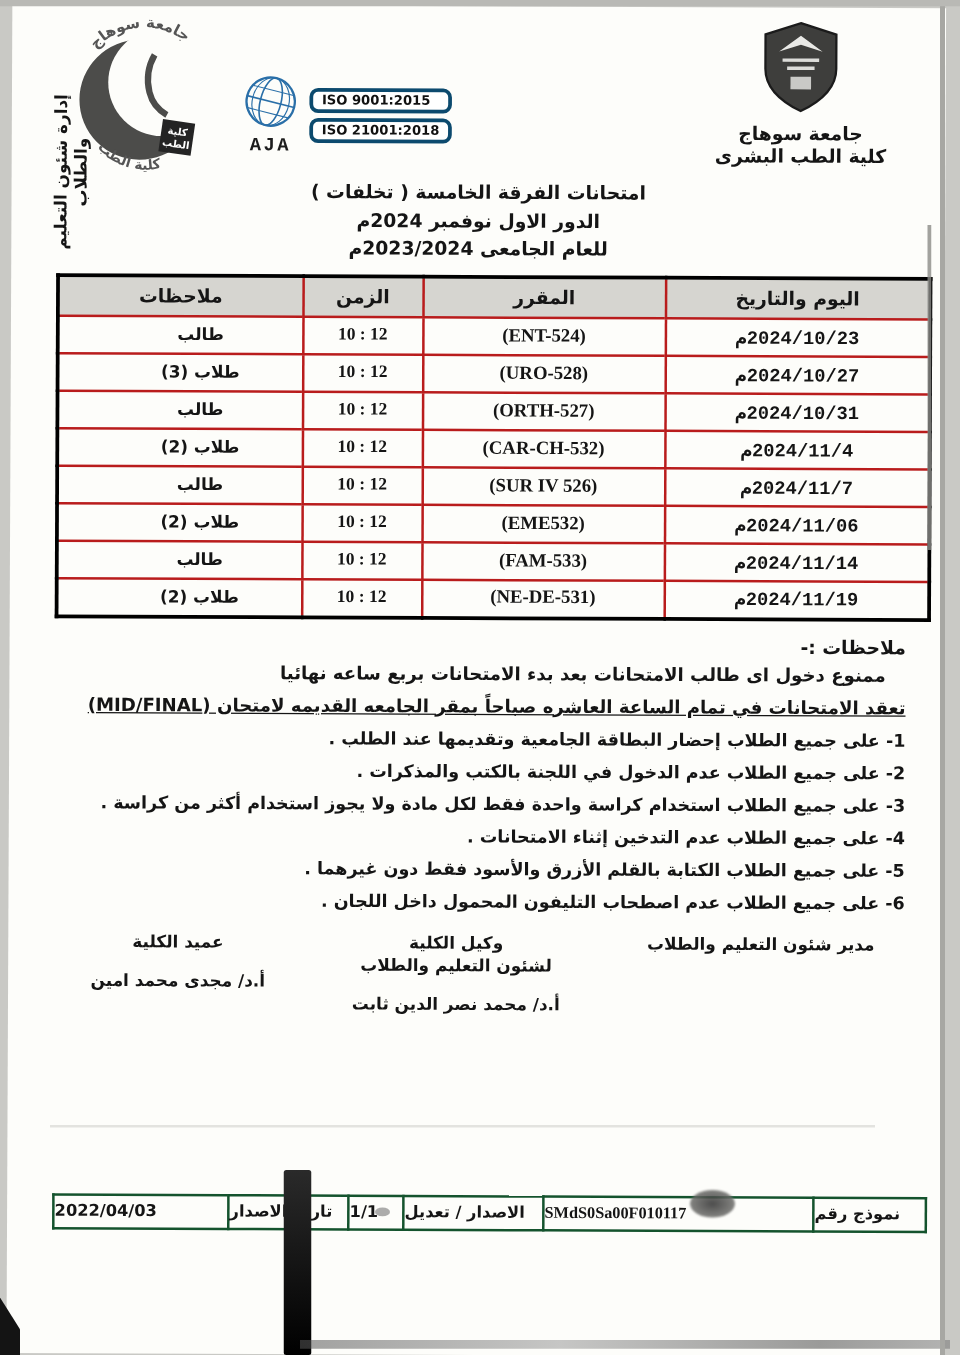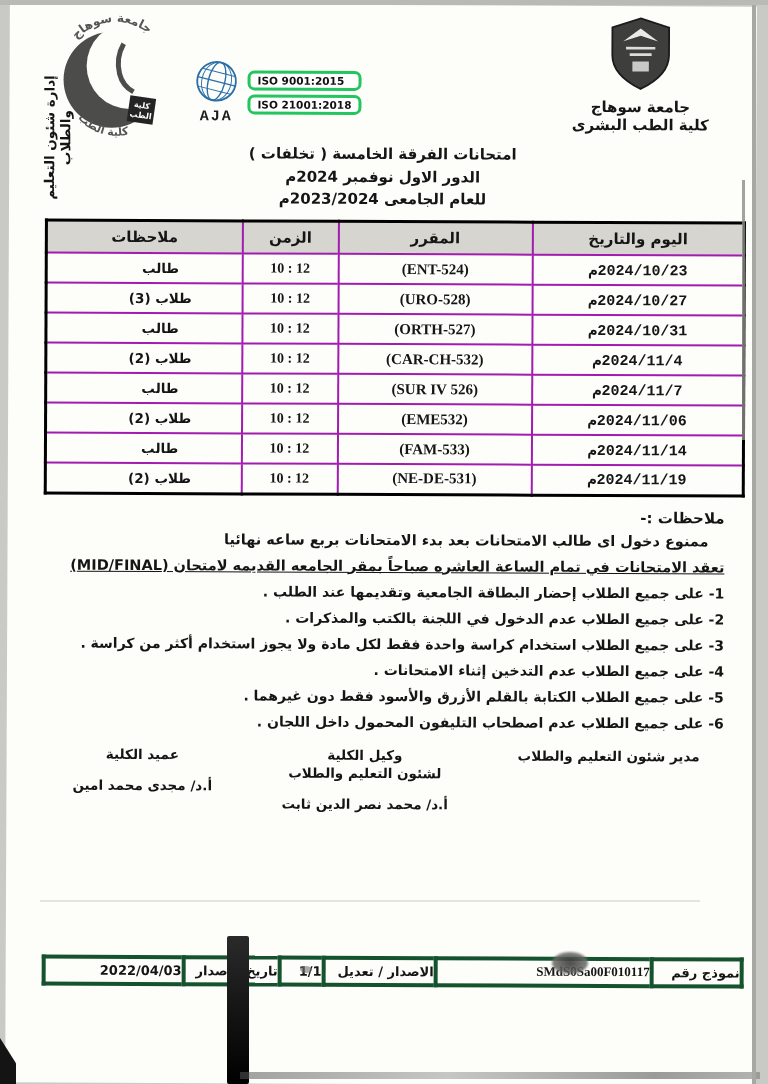--- a/index.html
+++ b/index.html
@@ -22,34 +22,34 @@
   .egac-swoosh { margin-bottom:-16px; }
   .egac-name { color:#c2242c; font-size:21px; font-weight:bold; letter-spacing:2px;
                font-family:"Liberation Serif","DejaVu Sans",serif; }
   .egac-accredited { color:#c2242c; font-size:11px; font-weight:bold; font-style:italic; }
   .egac-line { font-size:8.3px; font-weight:bold; color:#111; line-height:1.25; }
   .aja-wrap { display:flex; align-items:center; gap:8px; margin-top:44px; flex:0 0 auto; }
   .aja-globe-col { text-align:center; }
   .aja-name { font-weight:bold; font-size:15px; letter-spacing:2px; color:#1d1d1d;
               font-family:Liberation Mono, monospace; }
   .iso-col { display:flex; flex-direction:column; gap:4px; }
-  .iso-box { border:3px solid #22c55e; border-radius:7px; padding:1px 7px;
+  .iso-box { border:3px solid #0c4a6e; border-radius:7px; padding:1px 7px;
              font-size:10.5px; font-weight:bold; color:#111; background:#fff; white-space:nowrap; }
   .univ-col { margin-left:auto; margin-right:26px; text-align:center; width:160px; flex:0 0 auto; }
   .univ-name { font-size:15px; font-weight:bold; margin-top:2px; }
   .univ-fac { font-size:15px; font-weight:bold; }
 
   
   .title-block { text-align:center; margin-top:0; line-height:1.5; }
   .title-line { font-size:15px; font-weight:bold; }
 
   
   table { border-collapse:collapse; }
   .exam-table { margin:9px 22px 0 36px; width:698px; table-layout:fixed; }
-  .exam-table th, .exam-table td { border:2px solid #a21caf; text-align:center; vertical-align:middle; }
+  .exam-table th, .exam-table td { border:2px solid #b91c1c; text-align:center; vertical-align:middle; }
   .exam-table { border:3px solid #000; }
   .exam-table th { background:#d6d5d0; font-size:15px; font-weight:bold; height:33px; }
   .exam-table td { height:30px; font-weight:bold; }
   .cell-date { font-size:15px; font-family:Liberation Mono, monospace; }
   .cell-course { font-size:15px; font-family:"Liberation Serif","DejaVu Sans",serif; }
   .cell-time { font-size:14px; font-family:"Liberation Serif","DejaVu Sans",serif; }
   .cell-notes { font-size:13.5px;padding-left:32px; }
   .ltr { direction:ltr; unicode-bidi:isolate; }
 
   
@@ -59,21 +59,21 @@
   .notes-venue { font-size:14.5px; font-weight:bold; margin-top:10px; text-decoration:underline; }
   .notes-item { font-size:14px; font-weight:bold; margin-top:10px; }
 
   
   .signatures { display:flex; justify-content:space-between; margin:16px 54px 0 66px; text-align:center; }
   .sig-title { font-size:13.5px; font-weight:bold; line-height:1.35; }
   .sig-name { font-size:13.5px; font-weight:bold; margin-top:14px; }
 
   
   .footer-table { margin:144px 22px 0 36px; width:698px; table-layout:fixed; border:2px solid #000; }
-  .footer-table td { border:4px solid #14532d; text-align:right; font-size:13px; font-weight:bold; height:27px; }
+  .footer-table td { border:2px solid #14532d; text-align:left; font-size:13px; font-weight:bold; height:27px; }
   .footer-code { font-family:"Liberation Serif","DejaVu Sans",serif; font-size:13.5px; }
 
   
   .artifact { position:absolute; pointer-events:none; }
   .art-bar { left:227px; top:936px; width:22px; height:148px; background:linear-gradient(#2a2a2a,#000); border-radius:2px; }
   .art-smudge1 { left:552px; top:952px; width:36px; height:22px; background:radial-gradient(#2f2f2f,#8a8a86); border-radius:50%; opacity:.85; filter:blur(1px); }
   .art-smudge2 { left:300px; top:966px; width:12px; height:7px; background:#777; opacity:.6; border-radius:50%; }
   .art-corner { left:0; top:1038px; width:16px; height:46px; background:#141414; clip-path:polygon(0 0,100% 55%,100% 100%,0 100%); }
   .art-bottom { left:240px; top:1072px; width:520px; height:7px; background:linear-gradient(90deg,#555,#999 40%,#4a4a4a 80%,#777); opacity:.55; }
   .art-rightline { left:742px; top:180px; width:3px; height:260px; background:#8b8b87; opacity:.8; }

